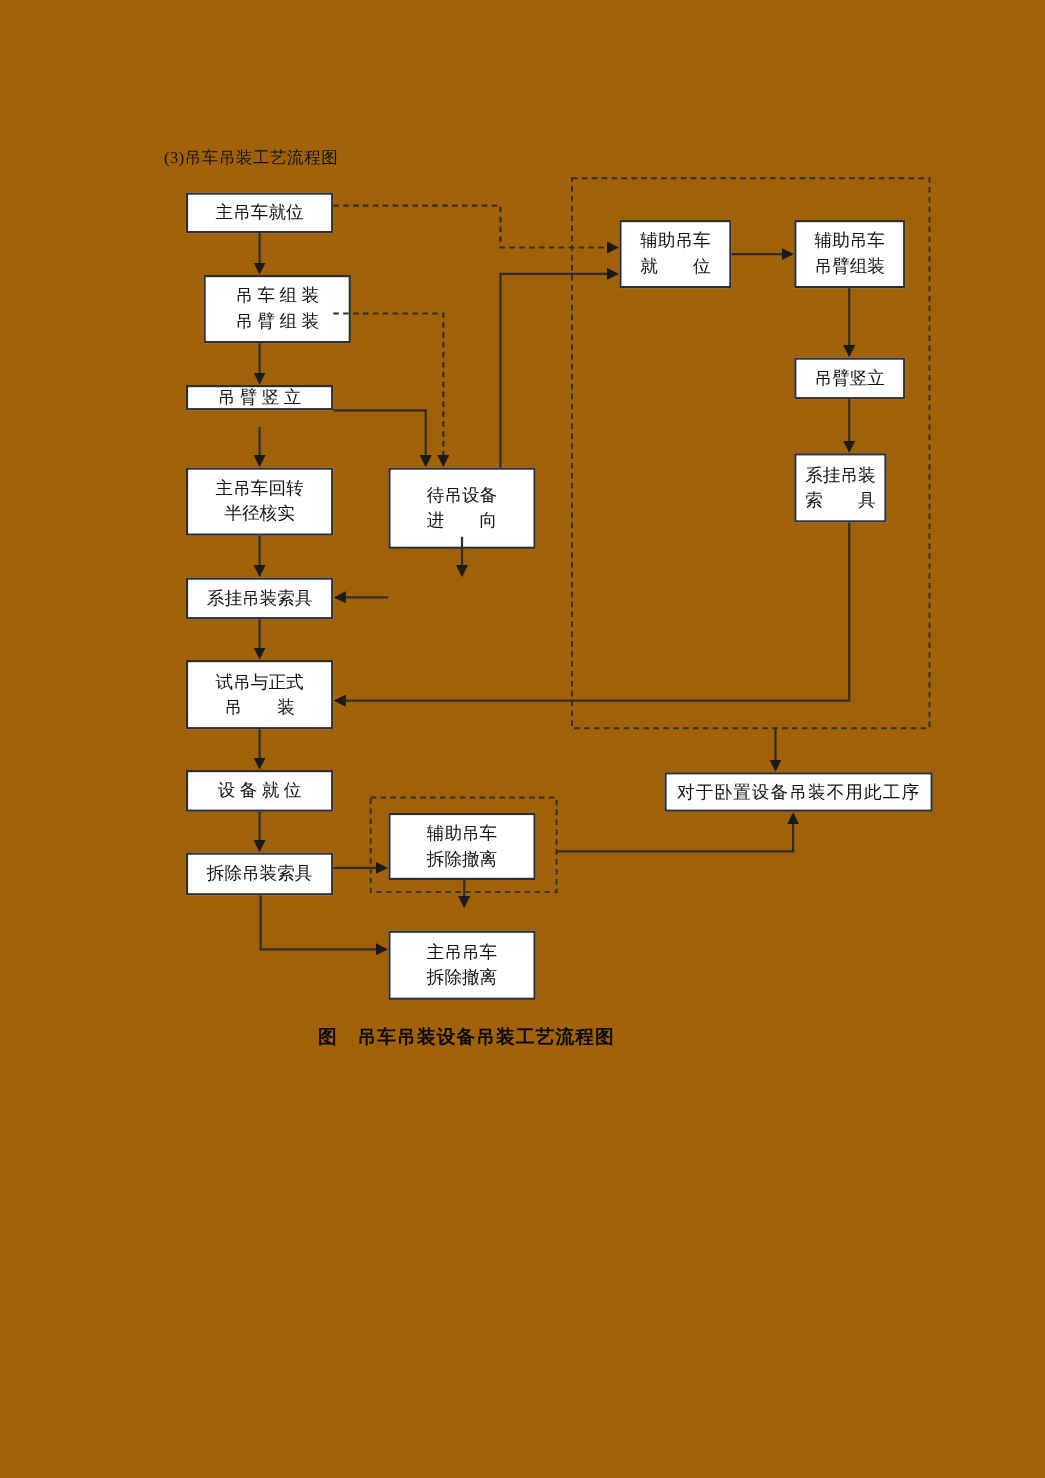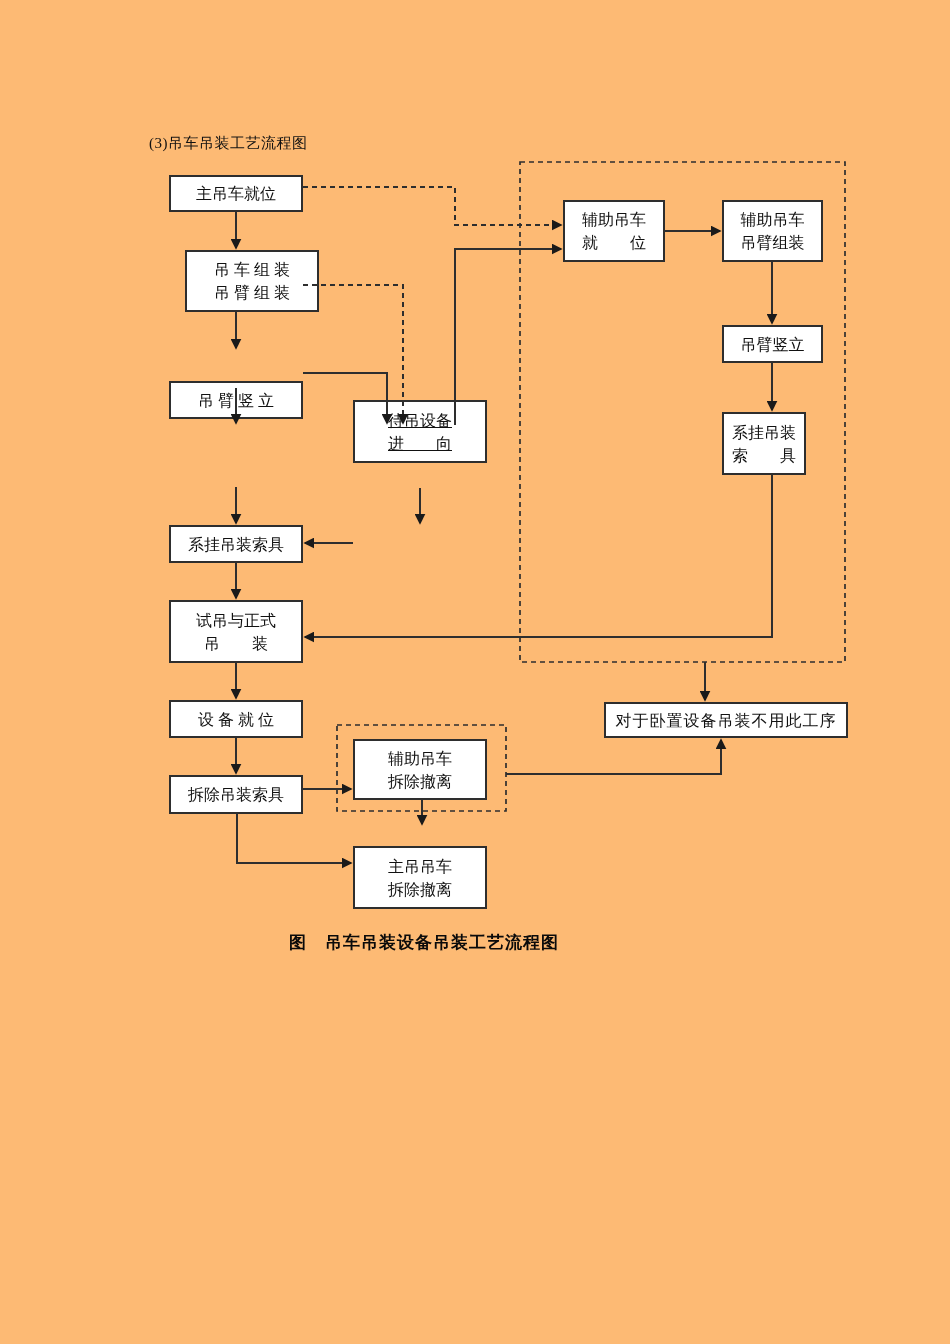--- a/index.html
+++ b/index.html
@@ -4,21 +4,21 @@
 <style>
   html, body {
     margin: 0;
     padding: 0;
     background: #ffffff;
   }
   .page {
     position: relative;
     width: 950px;
     height: 1344px;
-    background: #fdba74;
+    background: #a16207;
     font-family: "Liberation Serif", "DejaVu Serif", serif;
     color: #111111;
     overflow: hidden;
   }
   .heading {
     position: absolute;
     left: 149px;
     top: 134px;
     font-size: 15px;
     letter-spacing: 0.5px;
@@ -88,28 +88,30 @@
 
 <div class="page">
 
   <div class="heading">(3)吊车吊装工艺流程图</div>
 
   <div class="diagram">
 
     <div class="box" style="left:169px; top:175px; width:134px; height:37px;">主吊车就位</div>
     <div class="box" style="left:185px; top:250px; width:134px; height:62px;">吊 车 组 装
 吊 臂 组 装</div>
-    <div class="box" style="left:169px; top:350px; width:134px; height:38px;margin-top:31px;">吊 臂 竖 立</div>
+    <div class="box" style="left:169px; top:350px; width:134px; height:23px;">吊 臂 竖 立</div>
+    <div class="box" style="left:169px; top:425px; width:134px; height:62px;">主吊车回转
+半径核实</div>
     <div class="box" style="left:169px; top:525px; width:134px; height:38px;">系挂吊装索具</div>
     <div class="box" style="left:169px; top:600px; width:134px; height:63px;">试吊与正式
 吊　　装</div>
     <div class="box" style="left:169px; top:700px; width:134px; height:38px;">设 备 就 位</div>
     <div class="box" style="left:169px; top:775px; width:134px; height:39px;">拆除吊装索具</div>
 
-    <div class="box" style="left:353px; top:400px; width:134px; height:63px;text-decoration:underline;">待吊设备
+    <div class="box" style="left:353px; top:425px; width:134px; height:74px;">待吊设备
 进　　向</div>
     <div class="box" style="left:353px; top:739px; width:134px; height:61px;">辅助吊车
 拆除撤离</div>
     <div class="box" style="left:353px; top:846px; width:134px; height:63px;">主吊吊车
 拆除撤离</div>
 
     <div class="box" style="left:563px; top:200px; width:102px; height:62px;">辅助吊车
 就　　位</div>
     <div class="box" style="left:722px; top:200px; width:101px; height:62px;">辅助吊车
 吊臂组装</div>

